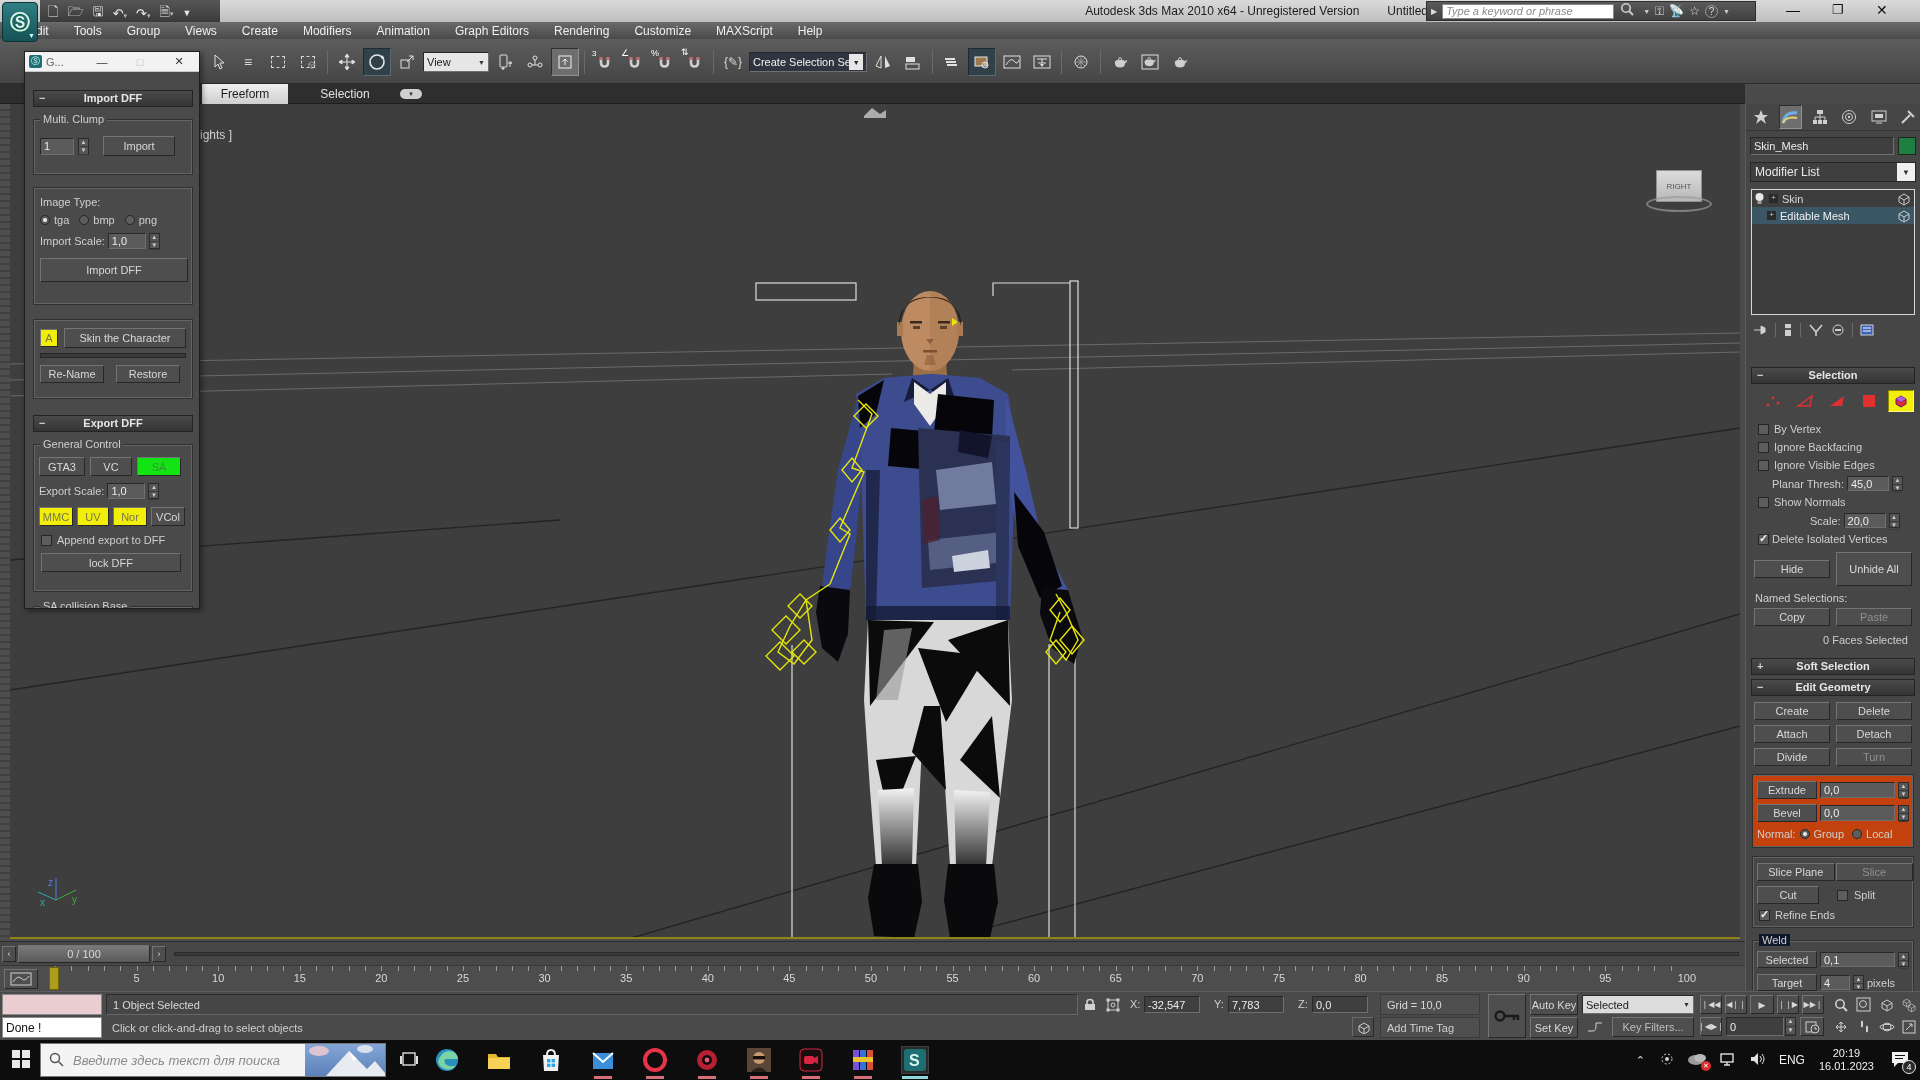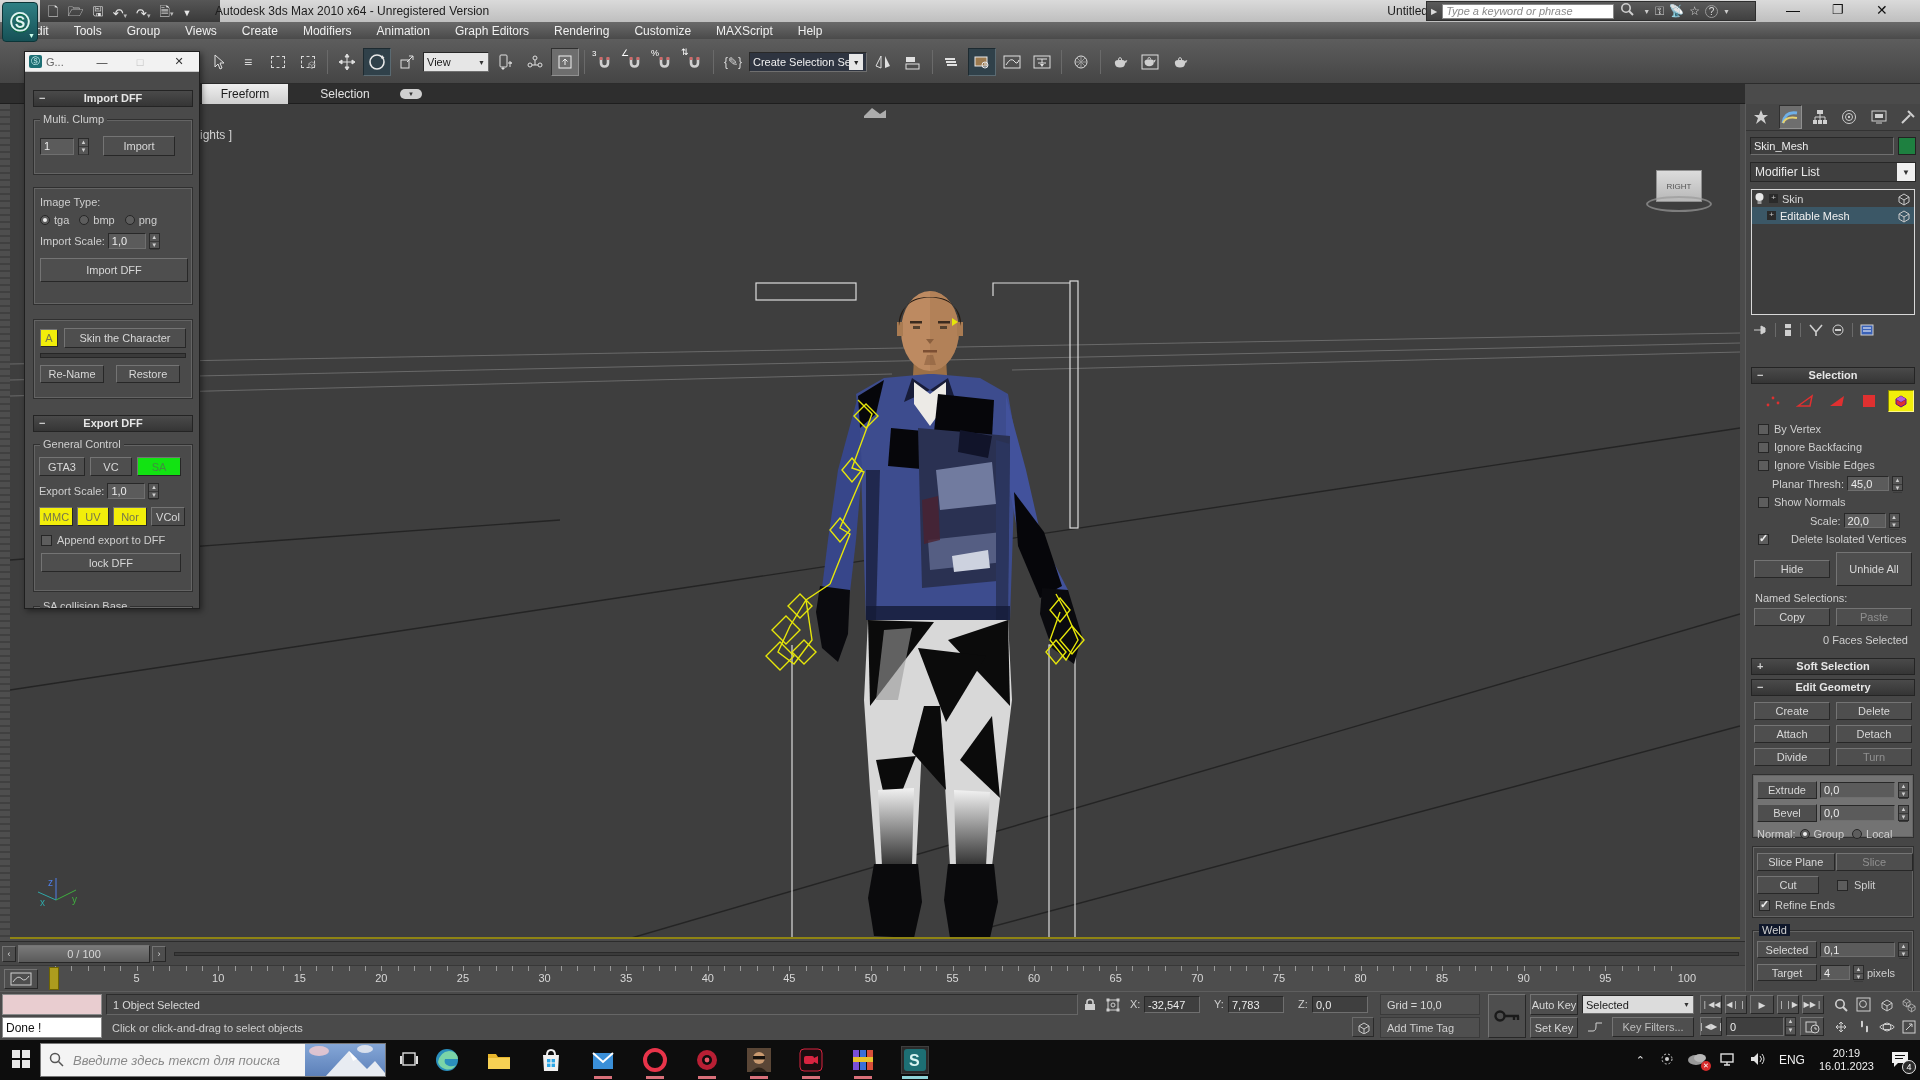--- a/index.html
+++ b/index.html
@@ -75,21 +75,21 @@
   </div>
   <div class="abs flex" style="left:48px;top:2px;gap:9px;z-index:5">
     <span style="font-size:13px;color:#e8e8e8">🗋</span>
     <span style="font-size:13px;color:#e8e8e8">🗁</span>
     <span style="font-size:13px;color:#e8e8e8">🖫</span>
     <span style="font-size:13px;color:#e8e8e8">↶<small style="font-size:7px;color:#bbb">▾</small></span>
     <span style="font-size:13px;color:#e8e8e8">↷<small style="font-size:7px;color:#bbb">▾</small></span>
     <span style="font-size:13px;color:#e8e8e8">🗎<small style="font-size:7px;color:#bbb">▾</small></span>
     <span style="font-size:9px;color:#e8e8e8">▼</span>
   </div>
-  <div class="abs flex" style="left:215px;top:0;width:1213px;height:22px;justify-content:space-between;gap:28px">
+  <div class="abs flex" style="left:215px;top:0;width:1213px;height:22px;justify-content:flex-end;gap:28px">
     <span style="color:#1c1c1c;font-size:12px">Autodesk 3ds Max  2010 x64  - Unregistered Version</span>
     <span style="color:#1c1c1c;font-size:12px">Untitled</span>
   </div>
   
   <div class="abs flex" style="left:1426px;top:1px;width:330px;height:20px;background:linear-gradient(#5a5a5a,#404040);border:1px solid #2e2e2e;padding:0 4px;gap:5px">
     <span style="color:#ddd;font-size:8px">▶</span>
     <input style="width: 172px; height: 15px; border: 1px solid rgb(136, 136, 136); background: rgb(255, 255, 255); font-size: 11px; padding: 0px 3px;" placeholder="Type a keyword or phrase">
     <span><svg class="icon-sm" width="15" height="15">
           <use href="#i-mag"></use>
         </svg></span>
@@ -678,21 +678,21 @@
       <div class="flex" style="gap:3px;height:19px;padding-left:52px">
           <span class="lbl">Scale:</span>
           <span class="field" style="width:42px;height:15px">
             <span>20,0</span>
           </span>
           <span class="spin" style="height:15px">
             <span>▲</span>
             <span>▼</span>
           </span>
         </div>
-      <div class="flex" style="gap:22px;height:18px">
+      <div class="flex" style="gap:3px;height:18px">
           <span class="chk on"></span>
           <span class="lbl">Delete Isolated Vertices</span>
         </div>
     </div>
     <div class="flex" style="margin:4px 8px 0 8px;gap:6px">
       <span class="btn" style="flex:1;height:18px">Hide</span>
       <span class="btn" style="flex:1;height:34px">Unhide All</span>
     </div>
     <div class="lbl" style="margin:6px 0 0 9px">Named Selections:</div>
     <div class="flex" style="margin:4px 8px 0 8px;gap:6px">
@@ -709,21 +709,21 @@
       <span class="btn" style="flex:1;height:18px">Delete</span>
     </div>
     <div class="flex" style="margin:5px 8px 0 8px;gap:6px">
       <span class="btn" style="flex:1;height:18px">Attach</span>
       <span class="btn" style="flex:1;height:18px">Detach</span>
     </div>
     <div class="flex" style="margin:5px 8px 0 8px;gap:6px">
       <span class="btn" style="flex:1;height:18px">Divide</span>
       <span class="btn dim" style="flex:1;height:18px">Turn</span>
     </div>
-    <div class="grp" style="margin:8px 6px 0 6px;height:64px;background:#737373">
+    <div class="grp" style="margin:8px 6px 0 6px;height:74px;background:#c2410c">
       <div class="flex" style="margin:6px 4px 0 4px;gap:3px">
         <span class="btn" style="width:60px;height:18px">Extrude</span>
         <span class="field" style="flex:1;height:16px">
             <span>0,0</span>
           </span>
         <span class="spin" style="height:16px">
             <span>▲</span>
             <span>▼</span>
           </span>
       </div>

